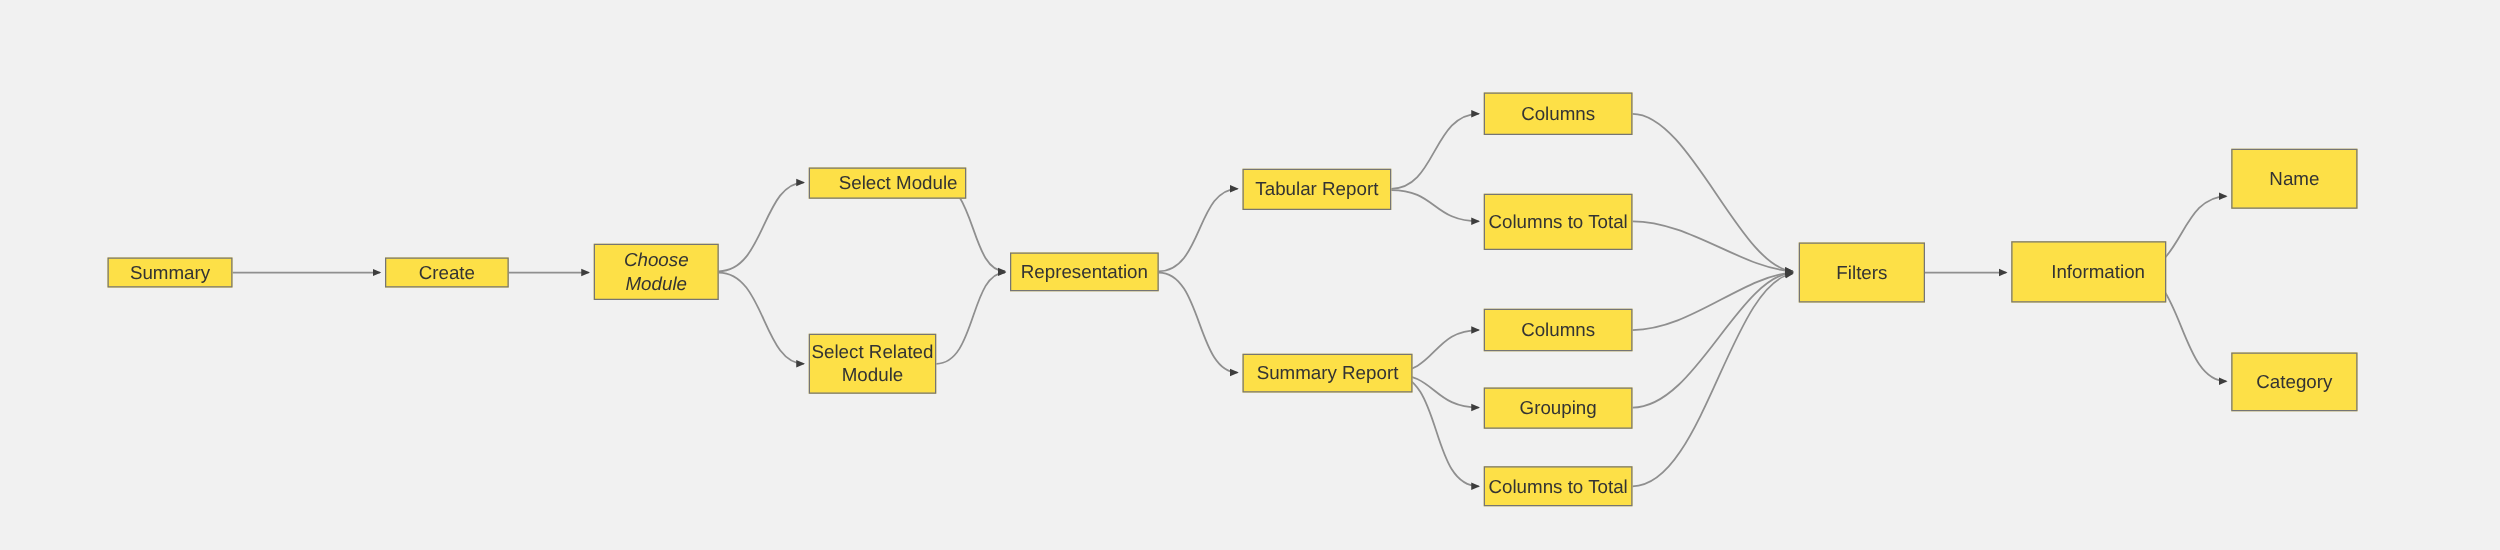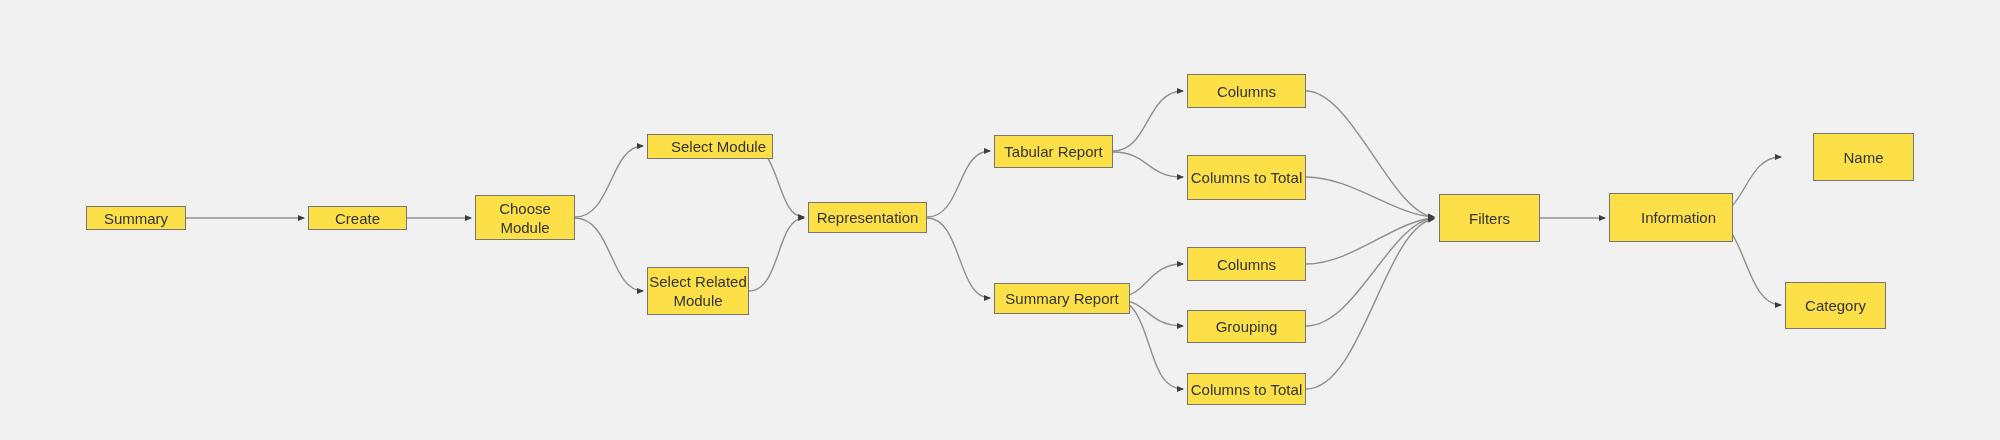--- a/index.html
+++ b/index.html
@@ -37,34 +37,34 @@
     display: flex;
     align-items: center;
     justify-content: center;
     text-align: center;
     white-space: pre-line;
     padding: 0 1px;
   }
   
   #n-reports               { left:  86px; top: 206px; width: 100px; height: 24px; }
   #n-create                { left: 308px; top: 206px; width:  99px; height: 24px; }
-  #n-choose-module         { left: 475px; top: 195px; width: 100px; height: 45px; }
+  #n-choose-module         { left: 475px; top: 195px; width: 100px; height: 45px; font-style: italic; }
   #n-select-module         { left: 647px; top: 134px; width: 126px; height: 25px; padding-left: 18px; }
   #n-select-related-module { left: 647px; top: 267px; width: 102px; height: 48px; }
   #n-representation        { left: 808px; top: 202px; width: 119px; height: 31px; }
   #n-tabular-report        { left: 994px; top: 135px; width: 119px; height: 33px; }
   #n-tab-columns           { left: 1187px; top:  74px; width: 119px; height: 34px; }
   #n-tab-columns-total     { left: 1187px; top: 155px; width: 119px; height: 45px; }
   #n-summary-report        { left: 994px; top: 283px; width: 136px; height: 31px; }
   #n-sum-columns           { left: 1187px; top: 247px; width: 119px; height: 34px; }
   #n-sum-grouping          { left: 1187px; top: 310px; width: 119px; height: 33px; }
   #n-sum-columns-total     { left: 1187px; top: 373px; width: 119px; height: 32px; }
   #n-filters               { left: 1439px; top: 194px; width: 101px; height: 48px; }
   #n-information           { left: 1609px; top: 193px; width: 124px; height: 49px; padding-left: 16px; }
-  #n-name                  { left: 1785px; top: 133px; width: 101px; height: 48px; margin-left: 28px; }
+  #n-name                  { left: 1785px; top: 119px; width: 101px; height: 48px; }
   #n-category              { left: 1785px; top: 282px; width: 101px; height: 47px; }
 </style>
 </head>
 <body>
 
 <div id="canvas">
 
   <svg id="edges" viewBox="0 0 2000 440" xmlns="http://www.w3.org/2000/svg">
     <defs>
       <marker id="arrow" viewBox="0 0 8 8" refX="6" refY="4" markerWidth="8" markerHeight="8" markerUnits="userSpaceOnUse" orient="auto">

